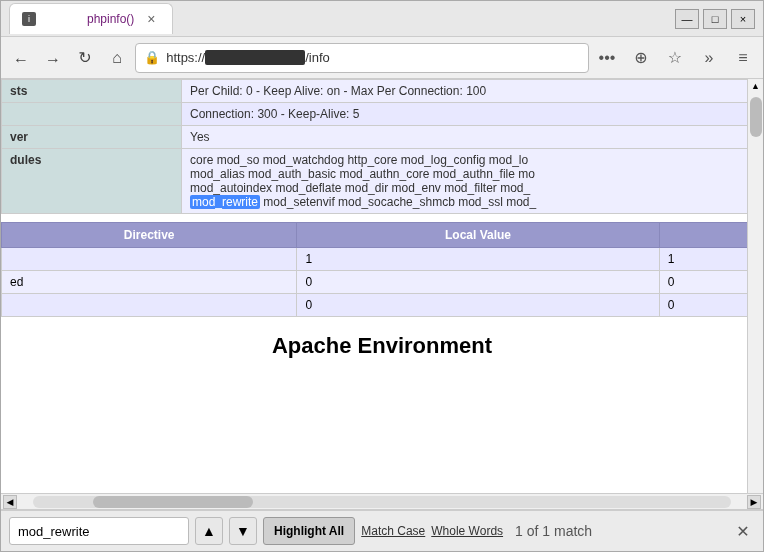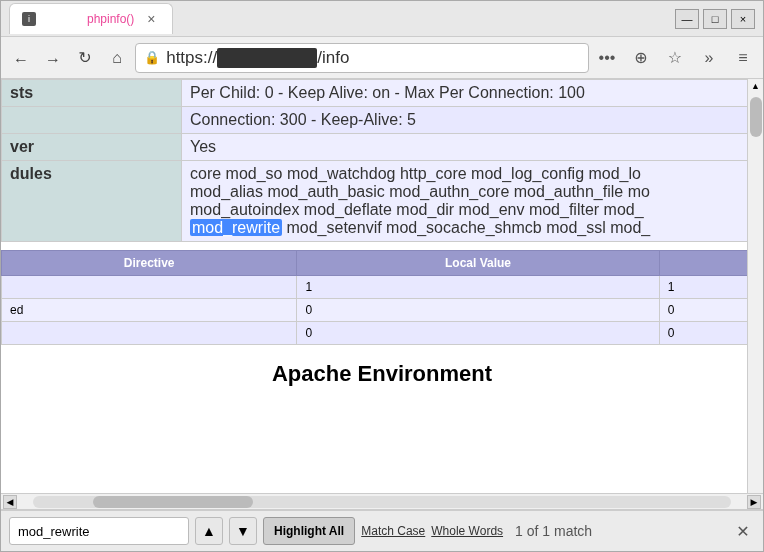--- a/index.html
+++ b/index.html
@@ -5,40 +5,40 @@
     * { margin: 0; padding: 0; box-sizing: border-box; }
     body { font-family: Arial, sans-serif; font-size: 13px; background: #f0f0f0; width: 764px; height: 552px; overflow: hidden; }
 
     
     .browser-window { width: 764px; height: 552px; background: #f5f5f5; display: flex; flex-direction: column; border: 1px solid #aaa; }
 
     .title-bar { background: #e8e8e8; height: 36px; display: flex; align-items: center; padding: 0 8px; border-bottom: 1px solid #ccc; }
     .tab-area { display: flex; align-items: flex-end; flex: 1; }
     .tab { background: white; border: 1px solid #ccc; border-bottom: none; border-radius: 6px 6px 0 0; padding: 6px 12px; display: flex; align-items: center; gap: 8px; min-width: 120px; font-size: 12px; }
     .tab-favicon { width: 14px; height: 14px; background: #555; border-radius: 2px; font-size: 9px; color: white; display: flex; align-items: center; justify-content: center; }
-    .tab-title { font-size: 12px; color: #ec4899; flex: 1; padding-left: 43px; }
+    .tab-title { font-size: 12px; color: #701a75; flex: 1; padding-left: 43px; }
     .tab-close { cursor: pointer; color: #666; font-size: 14px; display: flex; align-items: center; justify-content: center; width: 18px; height: 18px; border-radius: 3px; }
     .window-controls { display: flex; gap: 4px; margin-left: auto; }
     .win-btn { width: 24px; height: 20px; border: 1px solid #999; background: #e0e0e0; display: flex; align-items: center; justify-content: center; font-size: 11px; cursor: pointer; }
 
     .nav-bar { background: #f0f0f0; height: 42px; display: flex; align-items: center; padding: 0 6px; gap: 4px; border-bottom: 1px solid #ccc; }
     .nav-btn { width: 28px; height: 28px; border-radius: 50%; display: flex; align-items: center; justify-content: center; cursor: pointer; font-size: 16px; color: #444; background: transparent; border: none; }
     .address-bar { flex: 1; height: 30px; border: 1px solid #bbb; border-radius: 4px; background: white; display: flex; align-items: center; padding: 0 8px; gap: 6px; }
     .address-bar .lock-icon { color: #4a4; font-size: 13px; }
-    .address-text { flex: 1; font-size: 17px; color: #333; overflow: hidden; white-space: nowrap; }
+    .address-text { flex: 1; font-size: 13px; color: #333; overflow: hidden; white-space: nowrap; }
     .address-redacted { display: inline-block; background: #333; color: transparent; border-radius: 2px; min-width: 100px; }
     .nav-extra { display: flex; gap: 6px; align-items: center; }
     .nav-extra-btn { width: 28px; height: 28px; display: flex; align-items: center; justify-content: center; font-size: 16px; color: #555; cursor: pointer; border-radius: 50%; }
 
     
     .page-content { flex: 1; overflow: hidden; background: white; position: relative; }
     .page-scroll { width: 100%; height: 100%; overflow: hidden; background: white; }
 
     
-    .info-table { width: 100%; border-collapse: collapse; font-size: 16px; }
+    .info-table { width: 100%; border-collapse: collapse; font-size: 12px; }
     .info-table td { padding: 4px 8px; border: 1px solid #ccc; vertical-align: top; }
     .info-table .label-cell { background: #cdd; color: #333; font-weight: bold; width: 180px; }
     .info-table .value-cell { background: #eef; color: #333; }
     .info-table .value-cell.alt { background: #e8e8ff; }
 
     .directive-table { width: 100%; border-collapse: collapse; font-size: 12px; }
     .directive-table th { background: #9999cc; color: white; text-align: center; padding: 5px 8px; border: 1px solid #8888bb; }
     .directive-table td { padding: 4px 8px; border: 1px solid #ccc; }
     .directive-table tr:nth-child(even) td { background: #eef; }
     .directive-table tr:nth-child(odd) td { background: #e8e8ff; }

